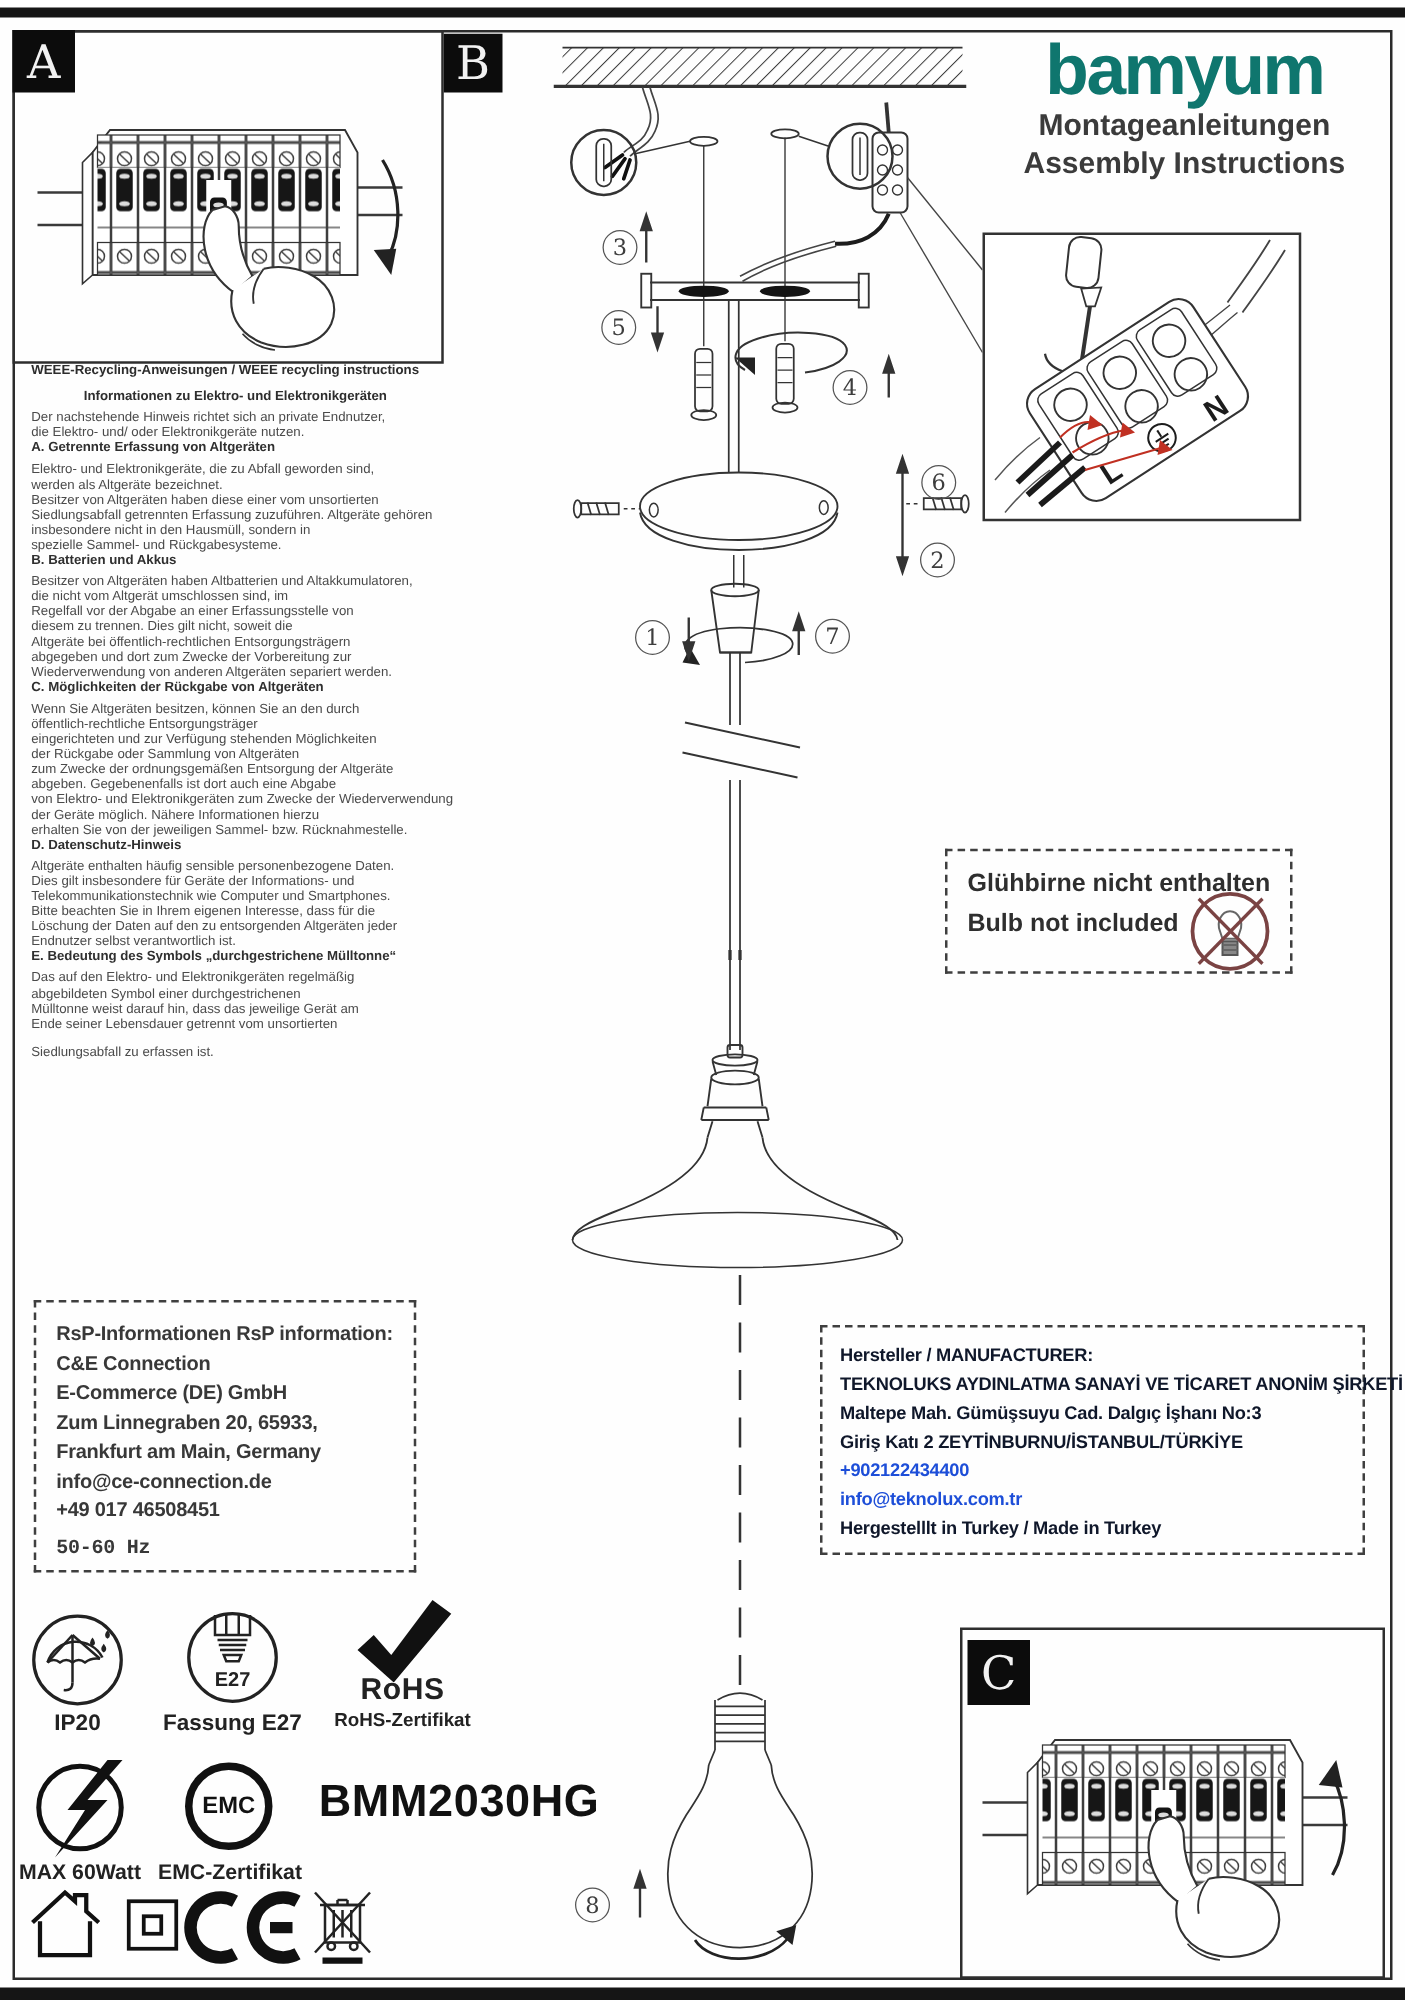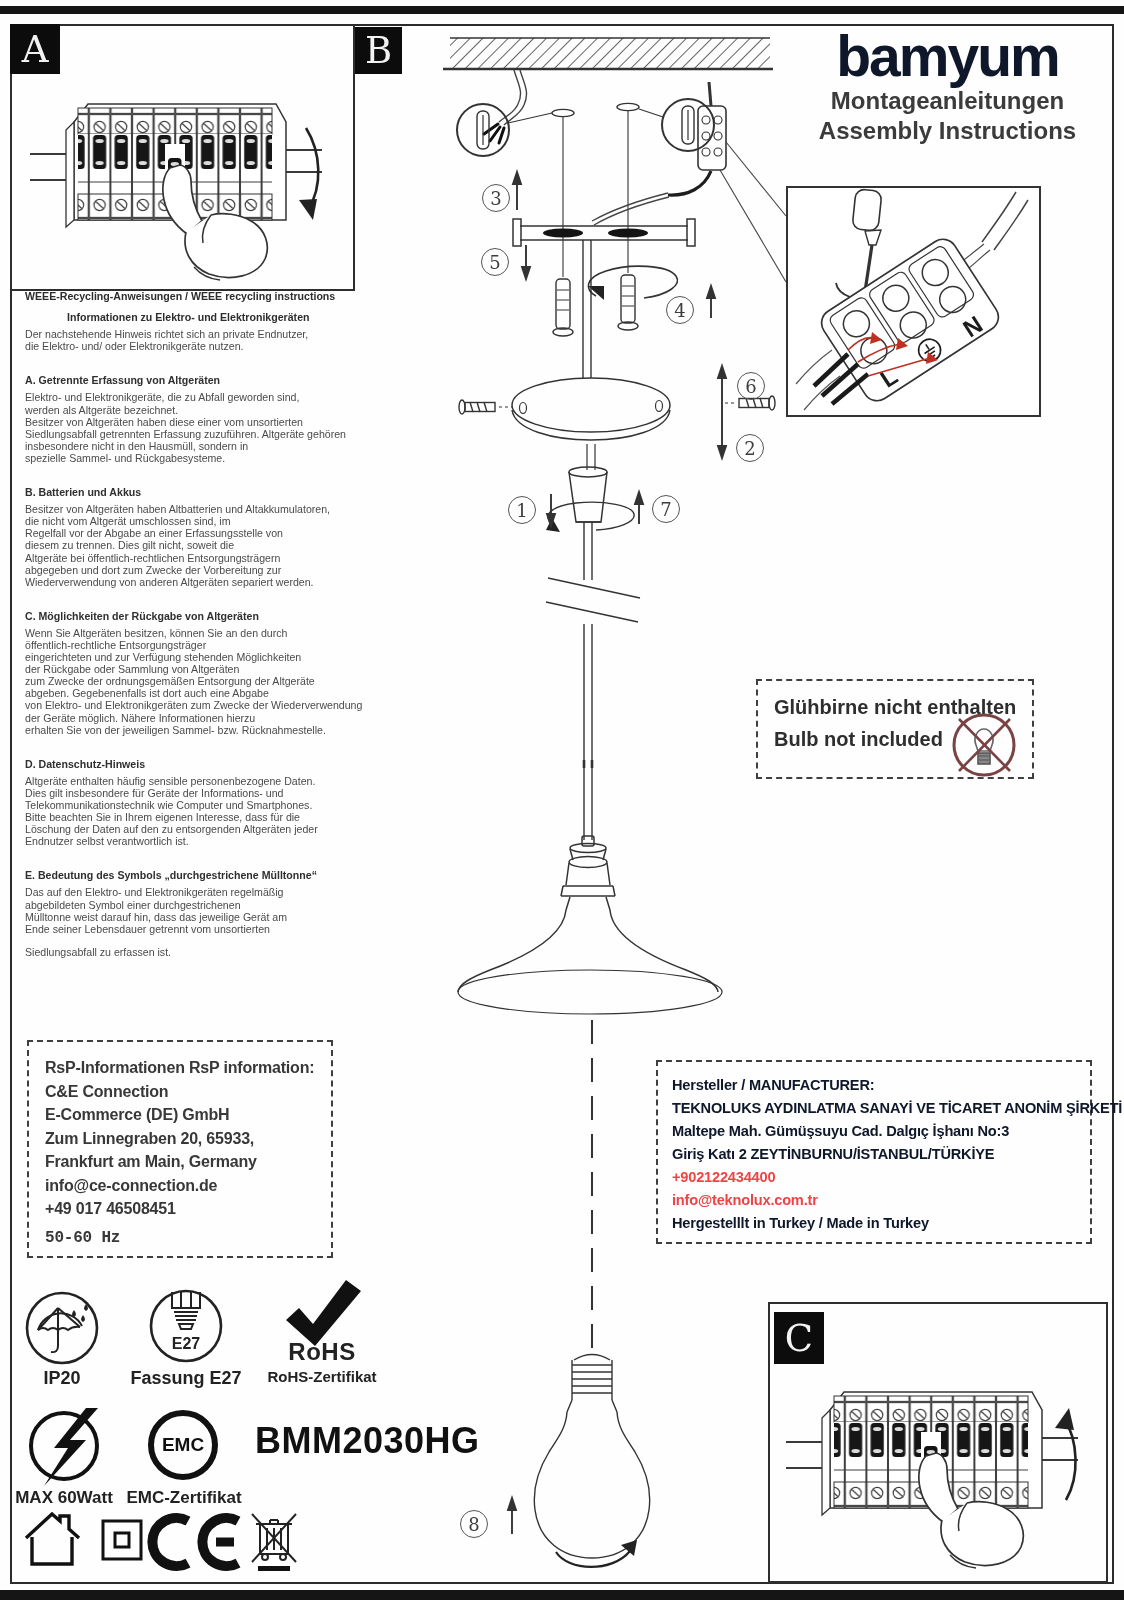--- a/index.html
+++ b/index.html
@@ -9,37 +9,37 @@
   .bar{position:absolute;left:0;width:1124px;background:#151515;}
   .frame{position:absolute;left:10px;top:24px;width:1100px;height:1556px;border:2.4px solid #2b2b2b;}
   .panel-box{position:absolute;border:2.2px solid #2e2e2e;background:transparent;}
   .plabel{position:absolute;background:#0c0c0c;color:#f2f2f2;display:flex;align-items:center;justify-content:center;
           font-family:"DejaVu Serif",serif;font-size:37px;font-weight:400;}
   svg{display:block;}
   
   .w-col{position:absolute;left:25px;top:290px;width:420px;font-size:10.6px;line-height:12.1px;color:#4a4a4a;}
   .w-title{font-weight:bold;color:#2d2d2d;}
   .w-sub{font-weight:bold;color:#2d2d2d;margin-top:9px;margin-left:42px;}
-  .w-h{font-weight:bold;color:#2f2f2f;margin-top:22px;}
+  .w-h{font-weight:bold;color:#2f2f2f;margin-top:0;}
   .w-b{white-space:pre-line;margin-top:5px;}
   .w-f{margin-top:11px;white-space:pre-line;}
   
   .brand{position:absolute;left:800px;top:26px;width:295px;text-align:center;}
-  .brand-logo{font-weight:bold;font-size:57px;letter-spacing:-2px;line-height:60px;color:#0f172a;}
+  .brand-logo{font-weight:bold;font-size:57px;letter-spacing:-2px;line-height:60px;color:#0f766e;}
   .brand-sub{font-weight:bold;font-size:24px;line-height:30px;color:#3b3b3b;}
   
   .dashed{position:absolute;border:2.2px dashed #3f3f3f;background:transparent;}
   .bulb-note{left:756px;top:679px;width:278px;height:100px;padding:10px 0 0 16px;box-sizing:border-box;}
   .bulb-note .ln{font-size:20px;font-weight:bold;color:#2e2e2e;line-height:32px;}
   .rsp{left:27px;top:1040px;width:306px;height:218px;padding:14px 0 0 16px;box-sizing:border-box;}
   .rsp .ln{font-size:16px;font-weight:bold;color:#383838;line-height:23.5px;letter-spacing:-0.2px;}
   .rsp .hz{margin-top:6px;font-family:Liberation Mono, monospace;}
   .manu{left:656px;top:1060px;width:436px;height:184px;padding:12px 0 0 14px;box-sizing:border-box;}
   .manu .ln{font-size:14.6px;font-weight:bold;color:#0f172a;line-height:23px;white-space:nowrap;letter-spacing:-0.2px;}
-  .manu .thin{font-weight:bold;color:#ef4444;}
+  .manu .thin{font-weight:bold;color:#1d4ed8;}
   .manu .made{}
   
   .step{position:absolute;width:28px;height:28px;border:1.7px solid #555;border-radius:50%;
         display:flex;align-items:center;justify-content:center;
         font-family:"DejaVu Serif",serif;font-size:18px;color:#3d3d3d;box-sizing:border-box;background:transparent;}
   
   .cert-label{position:absolute;font-weight:bold;color:#222;text-align:center;}
   .model{position:absolute;left:255px;top:1420px;font-size:36px;font-weight:bold;color:#111;letter-spacing:0.5px;}
   .emc-badge{position:absolute;left:148px;top:1410px;width:70px;height:70px;border:6px solid #111;border-radius:50%;
              display:flex;align-items:center;justify-content:center;font-size:19px;font-weight:bold;color:#111;box-sizing:border-box;}

